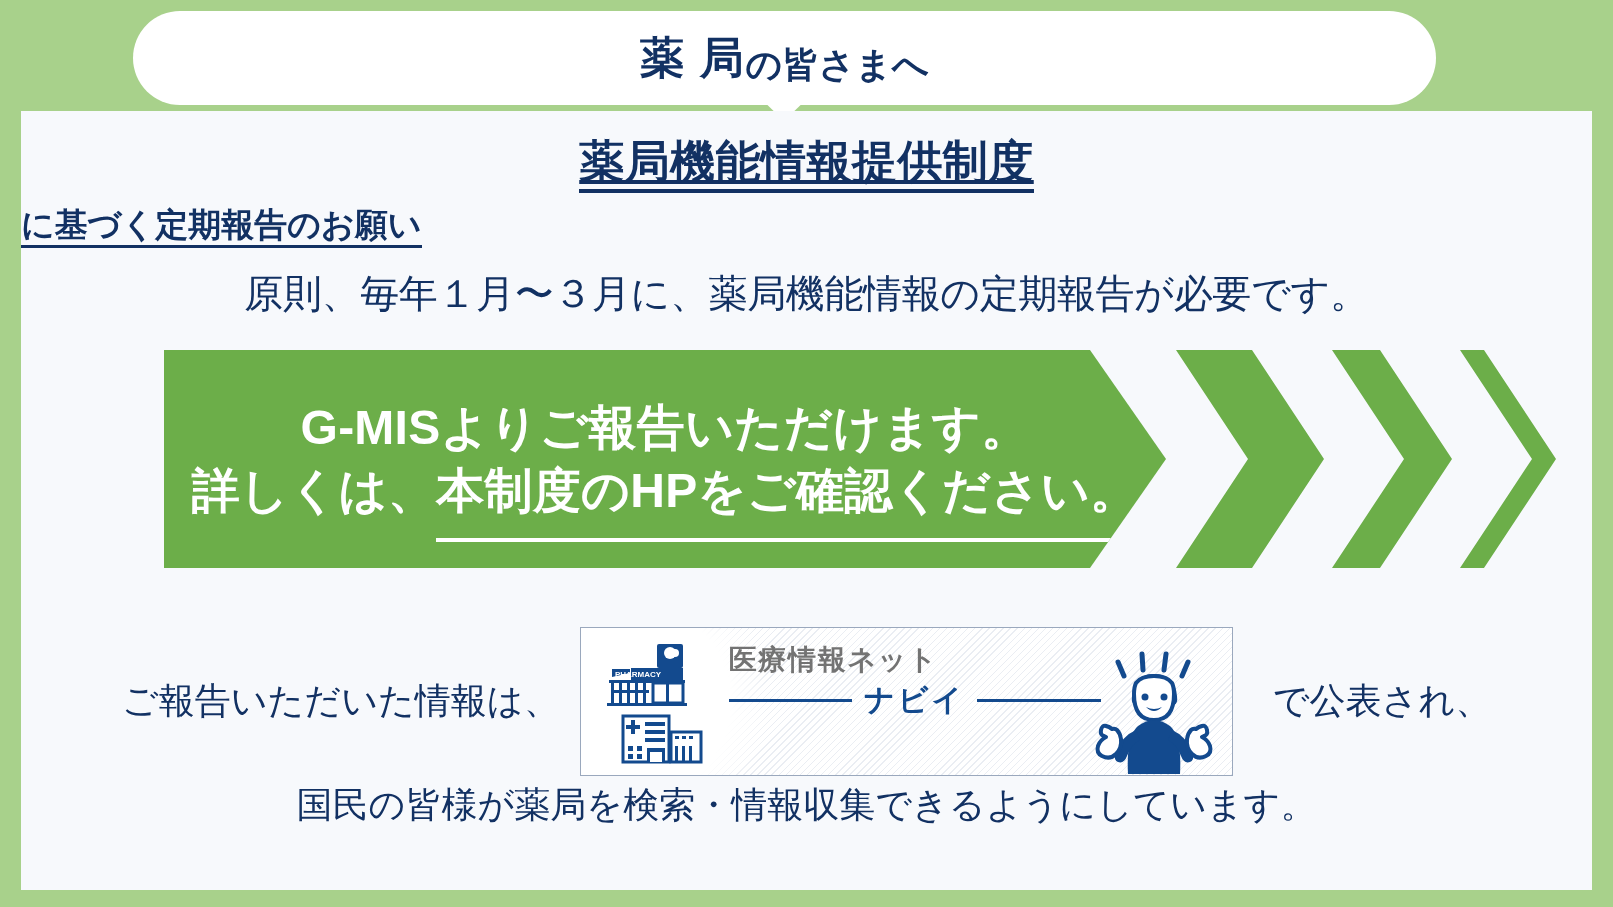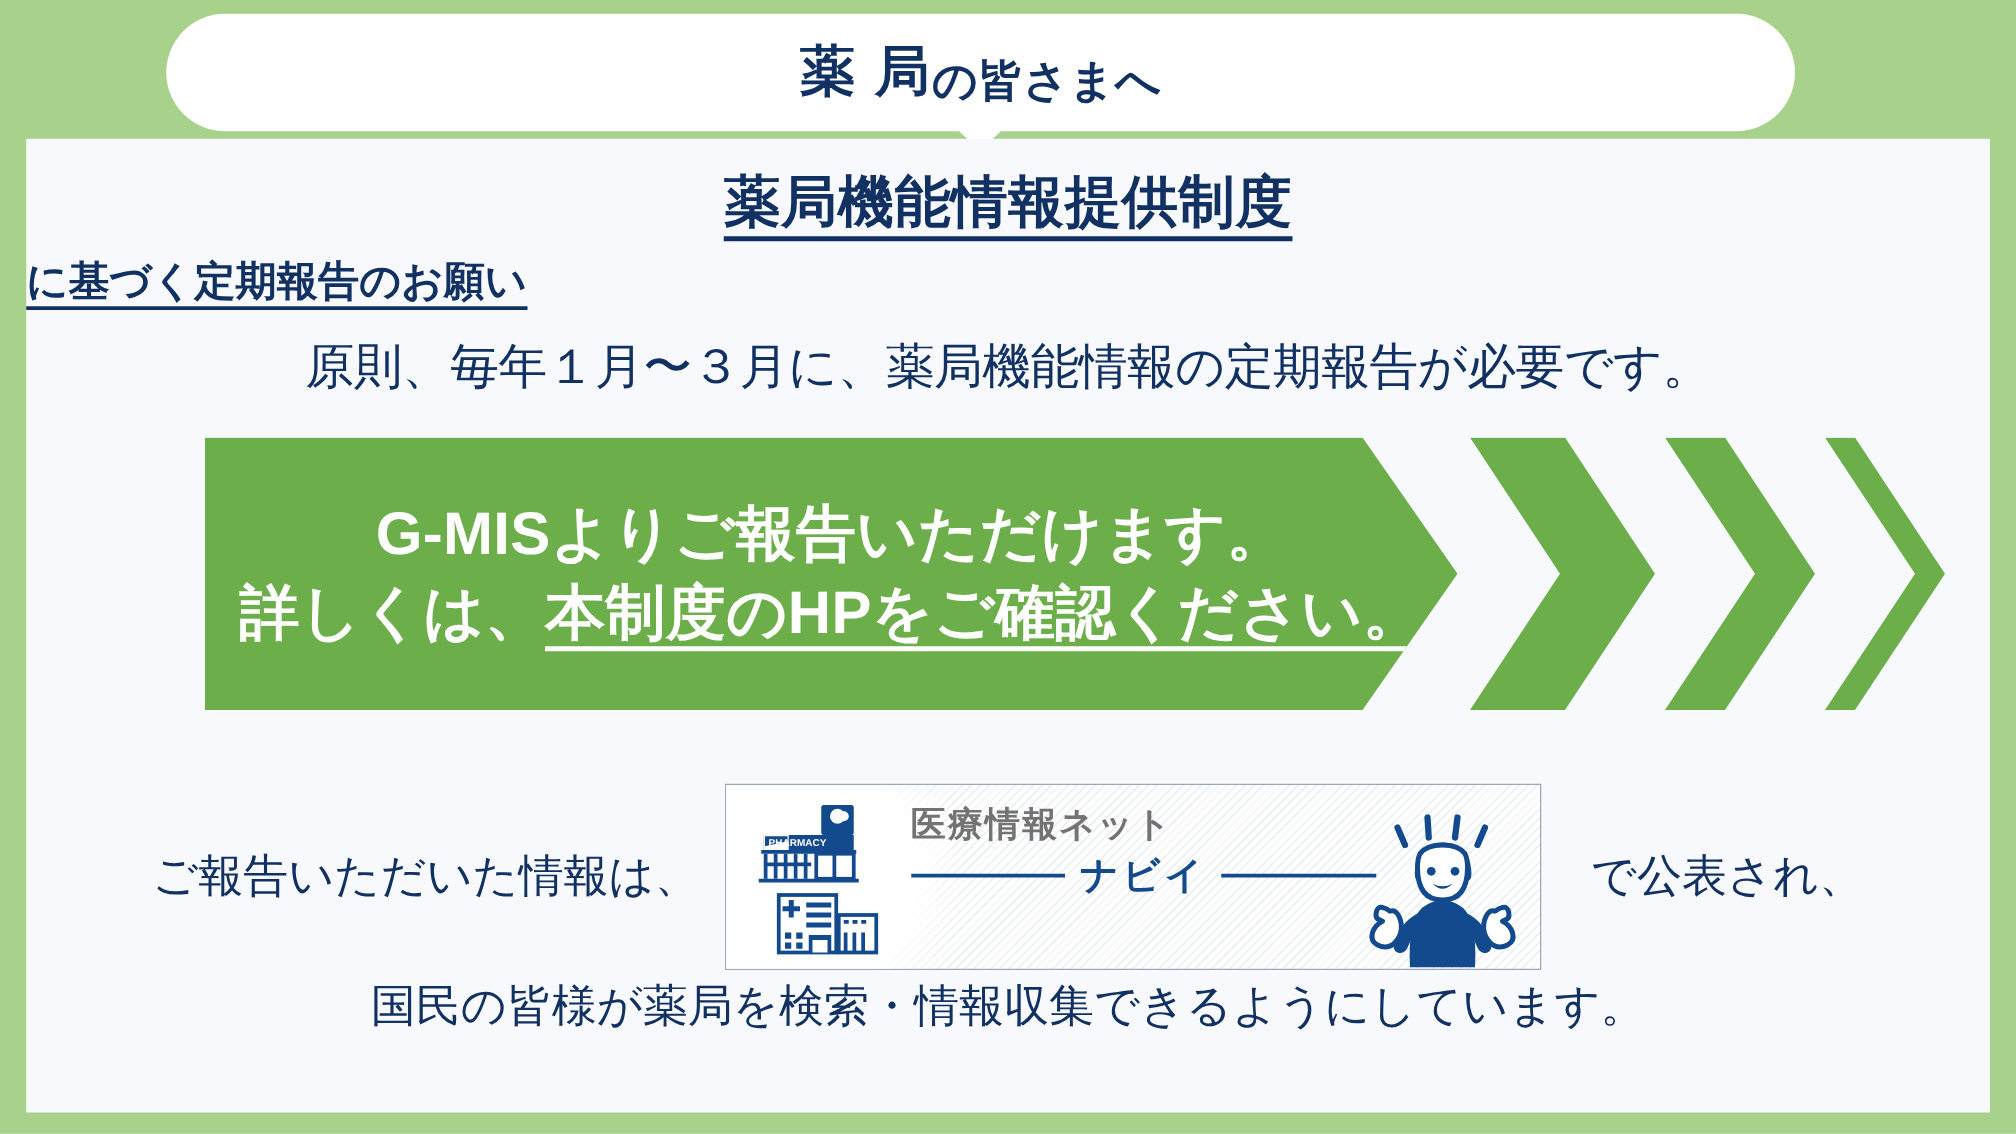--- a/index.html
+++ b/index.html
@@ -82,20 +82,21 @@
     text-align: center;
     color: #123163;
     font-size: 45px;
     font-weight: 700;
     letter-spacing: 0.01em;
     line-height: 1.15;
   }
   #heading-primary .u {
     border-bottom: 4px solid #123163;
     padding-bottom: 2px;
+    text-decoration: underline;
   }
   #heading-secondary {
     position: absolute;
     left: 0;
     top: 95px;
     width: 100%;
     text-align: left;
     color: #123163;
     font-size: 33px;
     font-weight: 700;
@@ -142,21 +143,21 @@
   .banner-line {
     color: #ffffff;
     font-size: 48px;
     font-weight: 700;
     line-height: 1.32;
     letter-spacing: 0.005em;
     white-space: nowrap;
   }
   .banner-line .u {
     border-bottom: 4px solid #ffffff;
-    padding-bottom: 0;
+    padding-bottom: 21px;
   }
   .chev {
     position: absolute;
     top: 0;
     height: 218px;
     background: #6cae49;
   }
   #chev-1 {
     left: 1012px;
     width: 148px;

